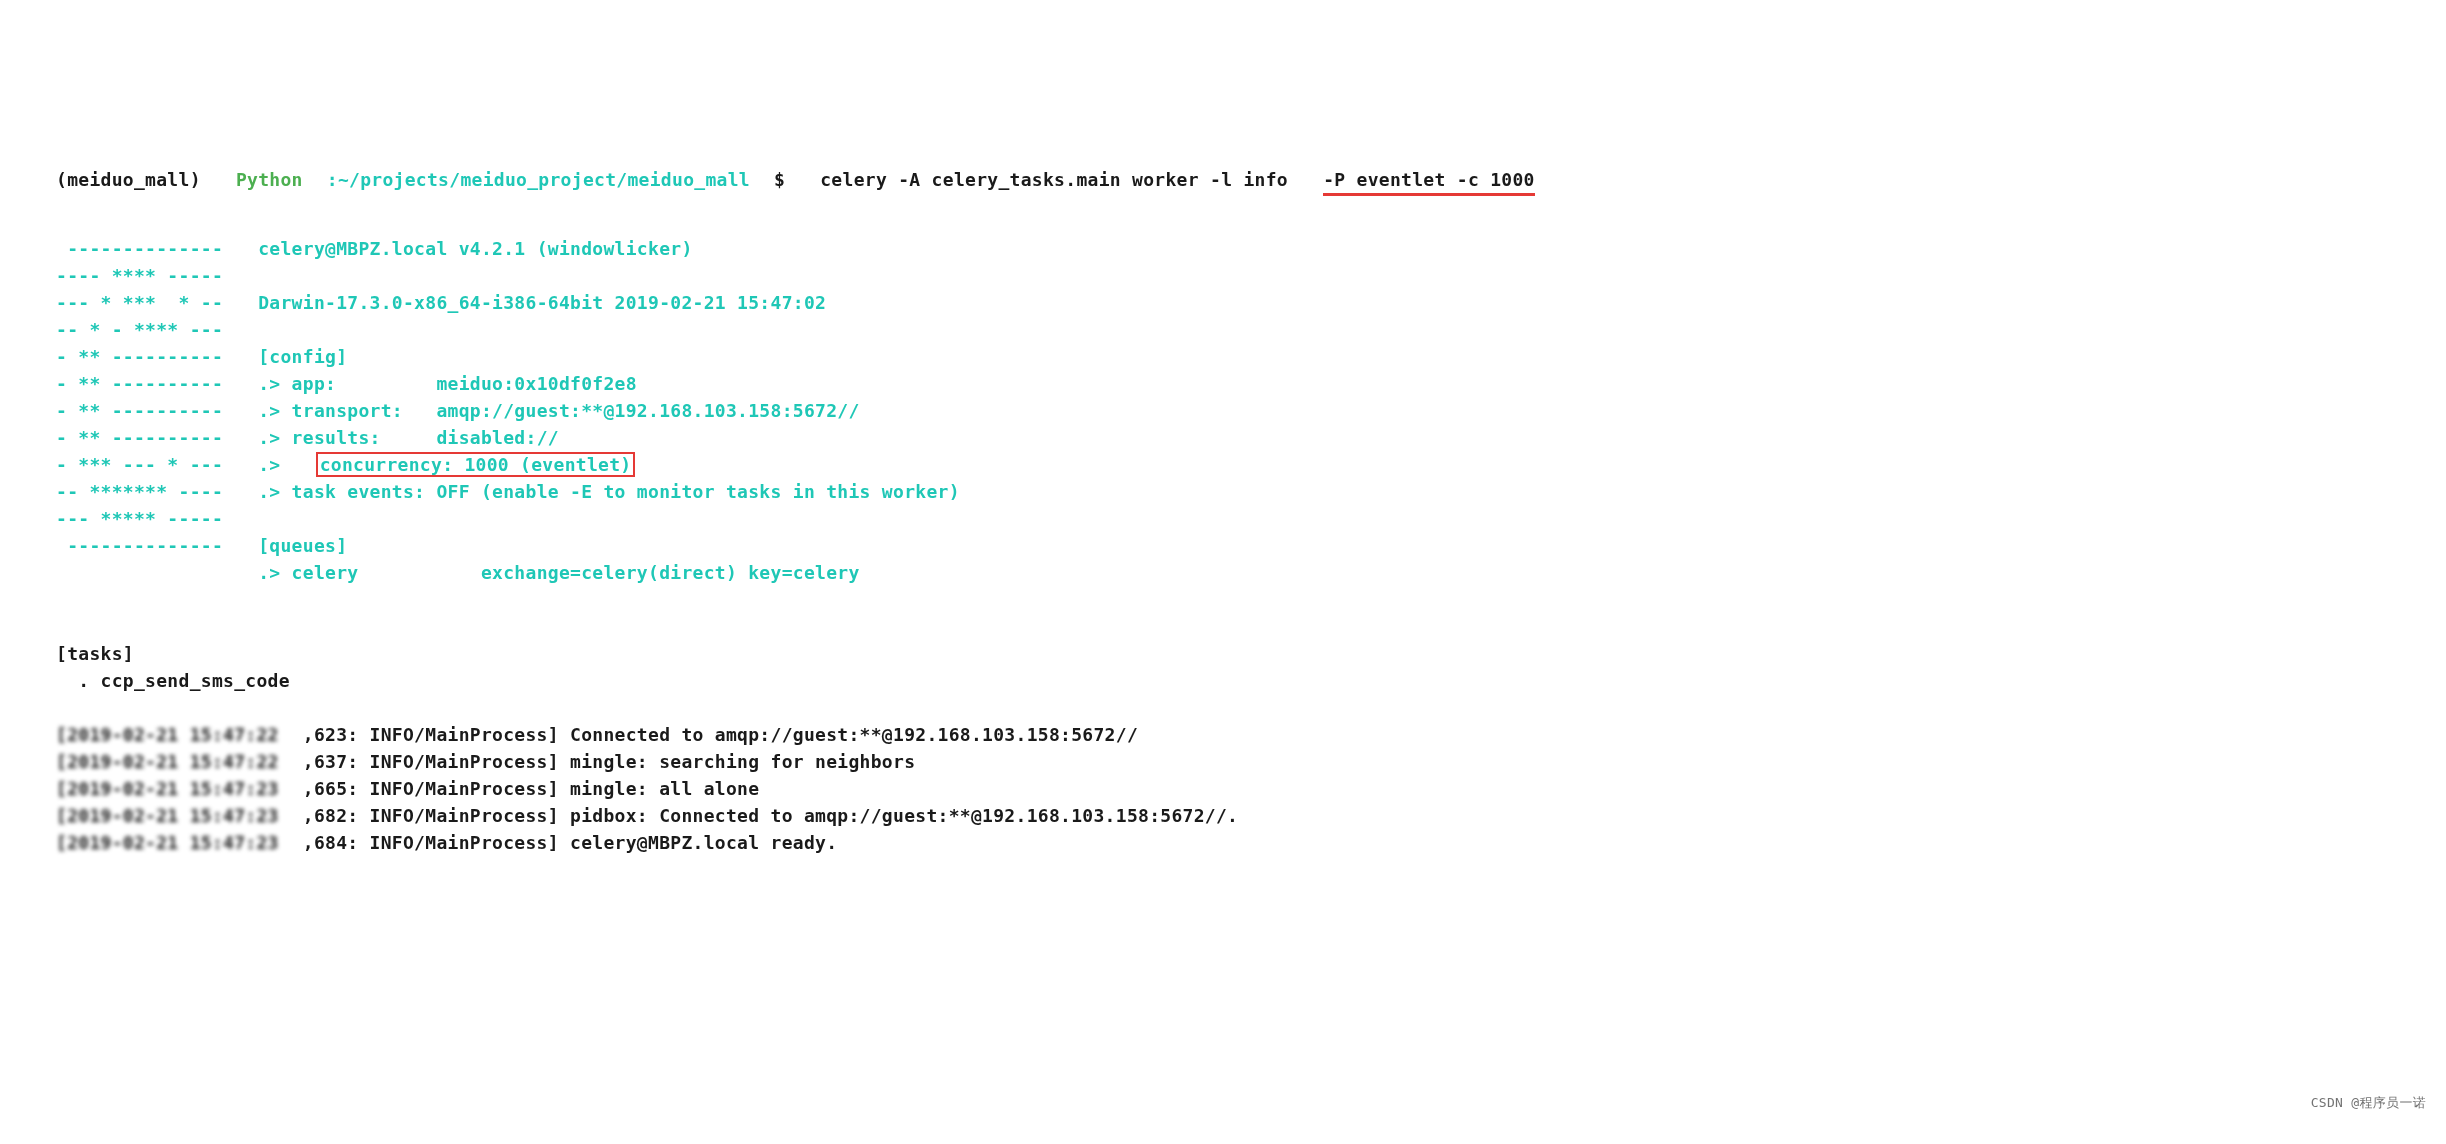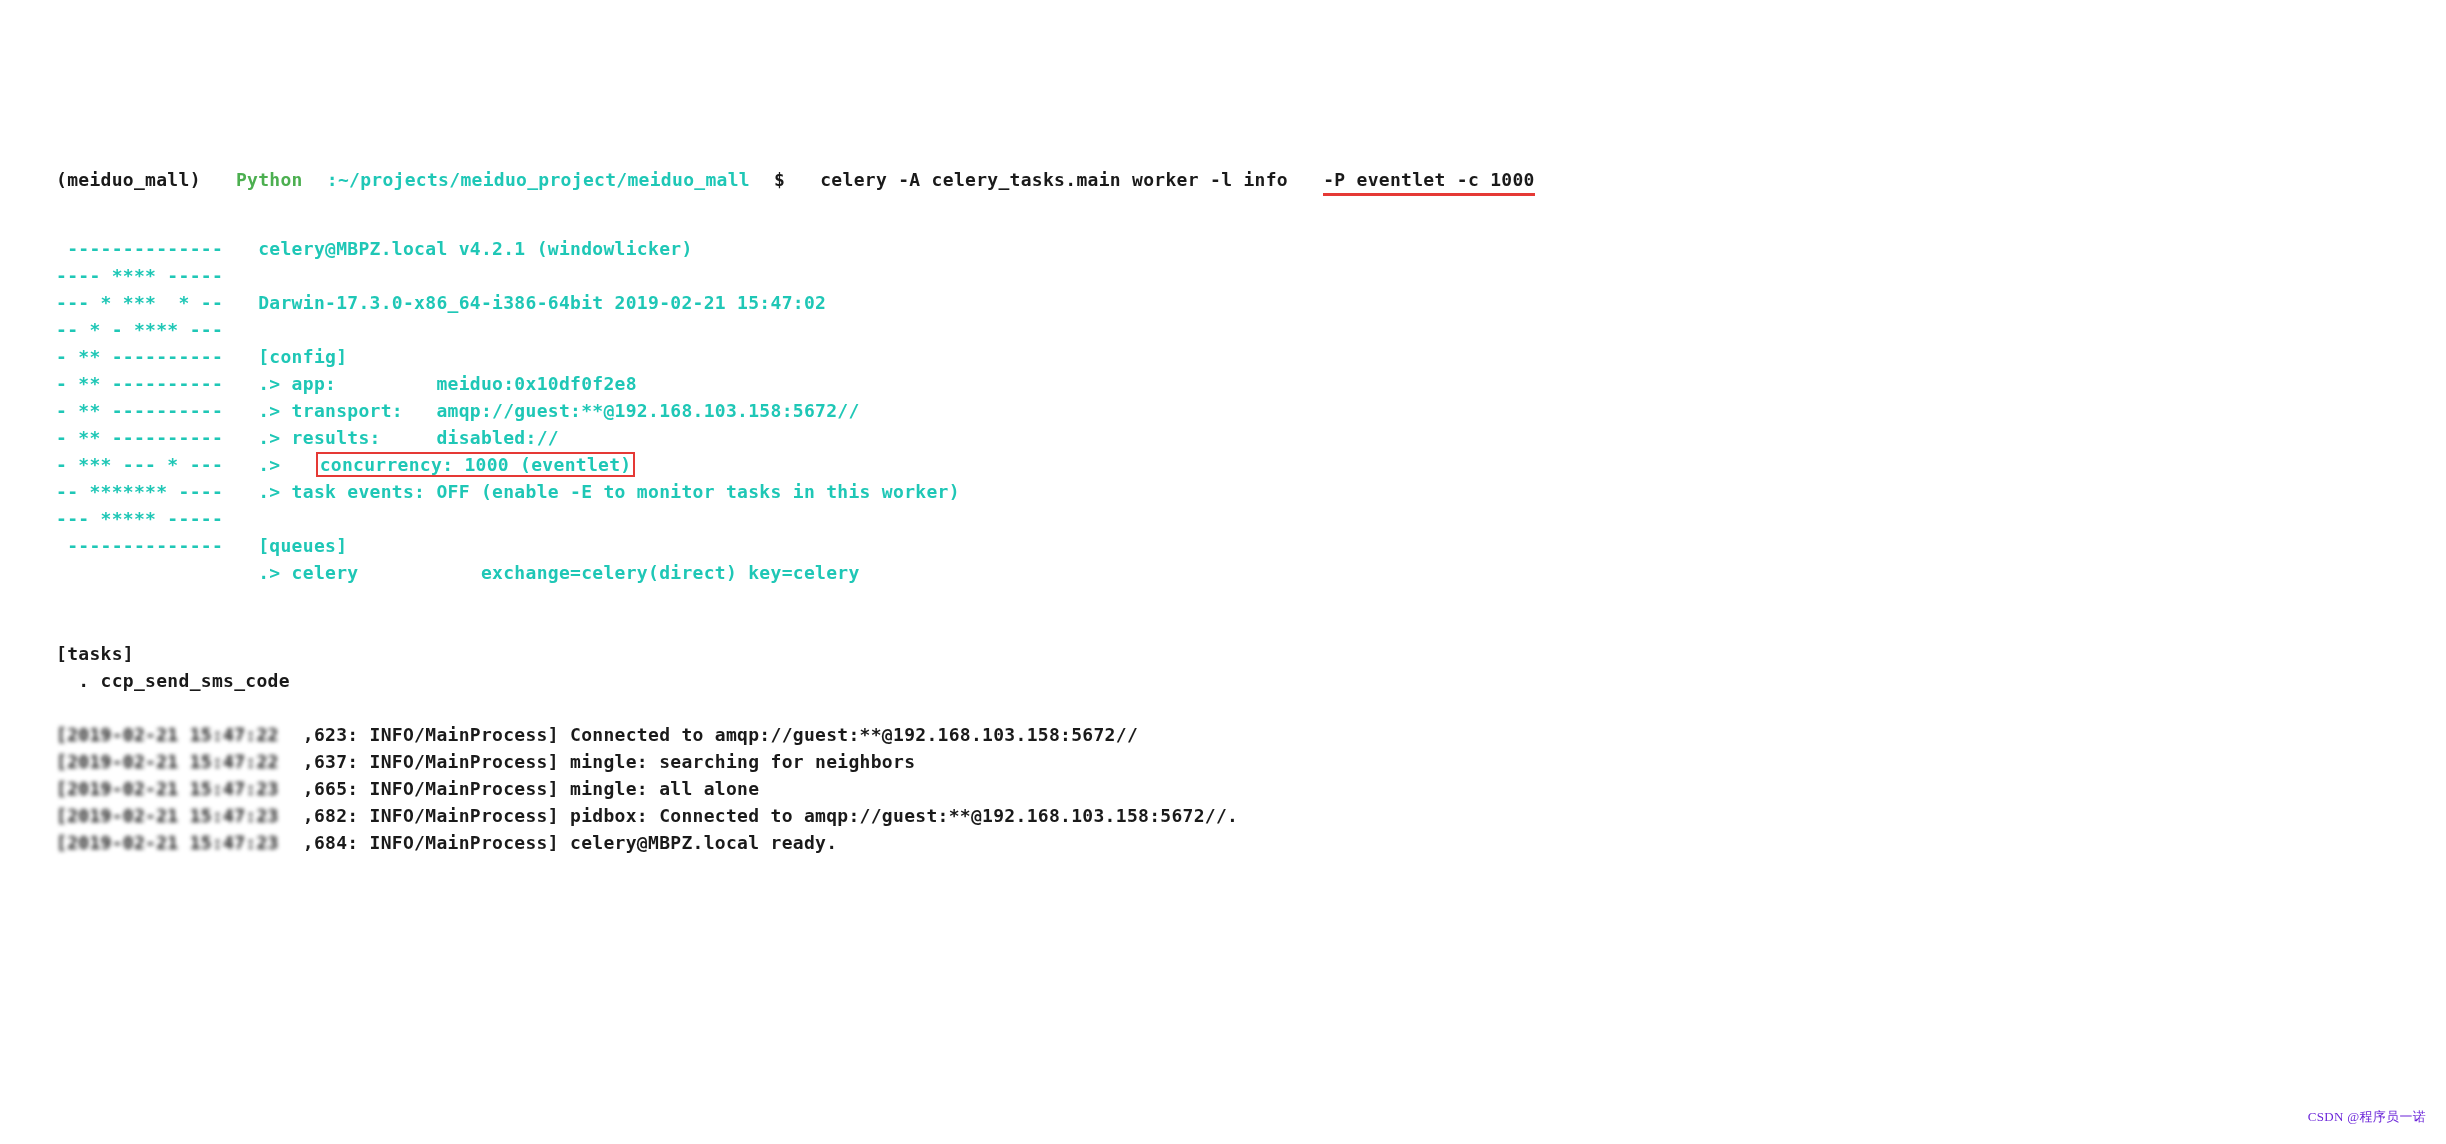--- a/index.html
+++ b/index.html
@@ -25,27 +25,26 @@
       border-bottom: 3px solid #e53935;
       padding-bottom: 0px;
       display: inline-block;
     }
     .box-red {
       border: 2px solid #e53935;
       display: inline;
       padding: 0 2px;
     }
     .muted {
-      color: #6d28d9;
+      color: #737373;
       font-size: 13px;
       position: fixed;
       right: 8px;
-      bottom: 6px;
+      bottom: 20px;
       font-weight: normal;
-      font-family: Liberation Serif, serif;
     }
     .blur {
       filter: blur(2px);
     }
   </style>
 </head>
 <body>
 
 
 

